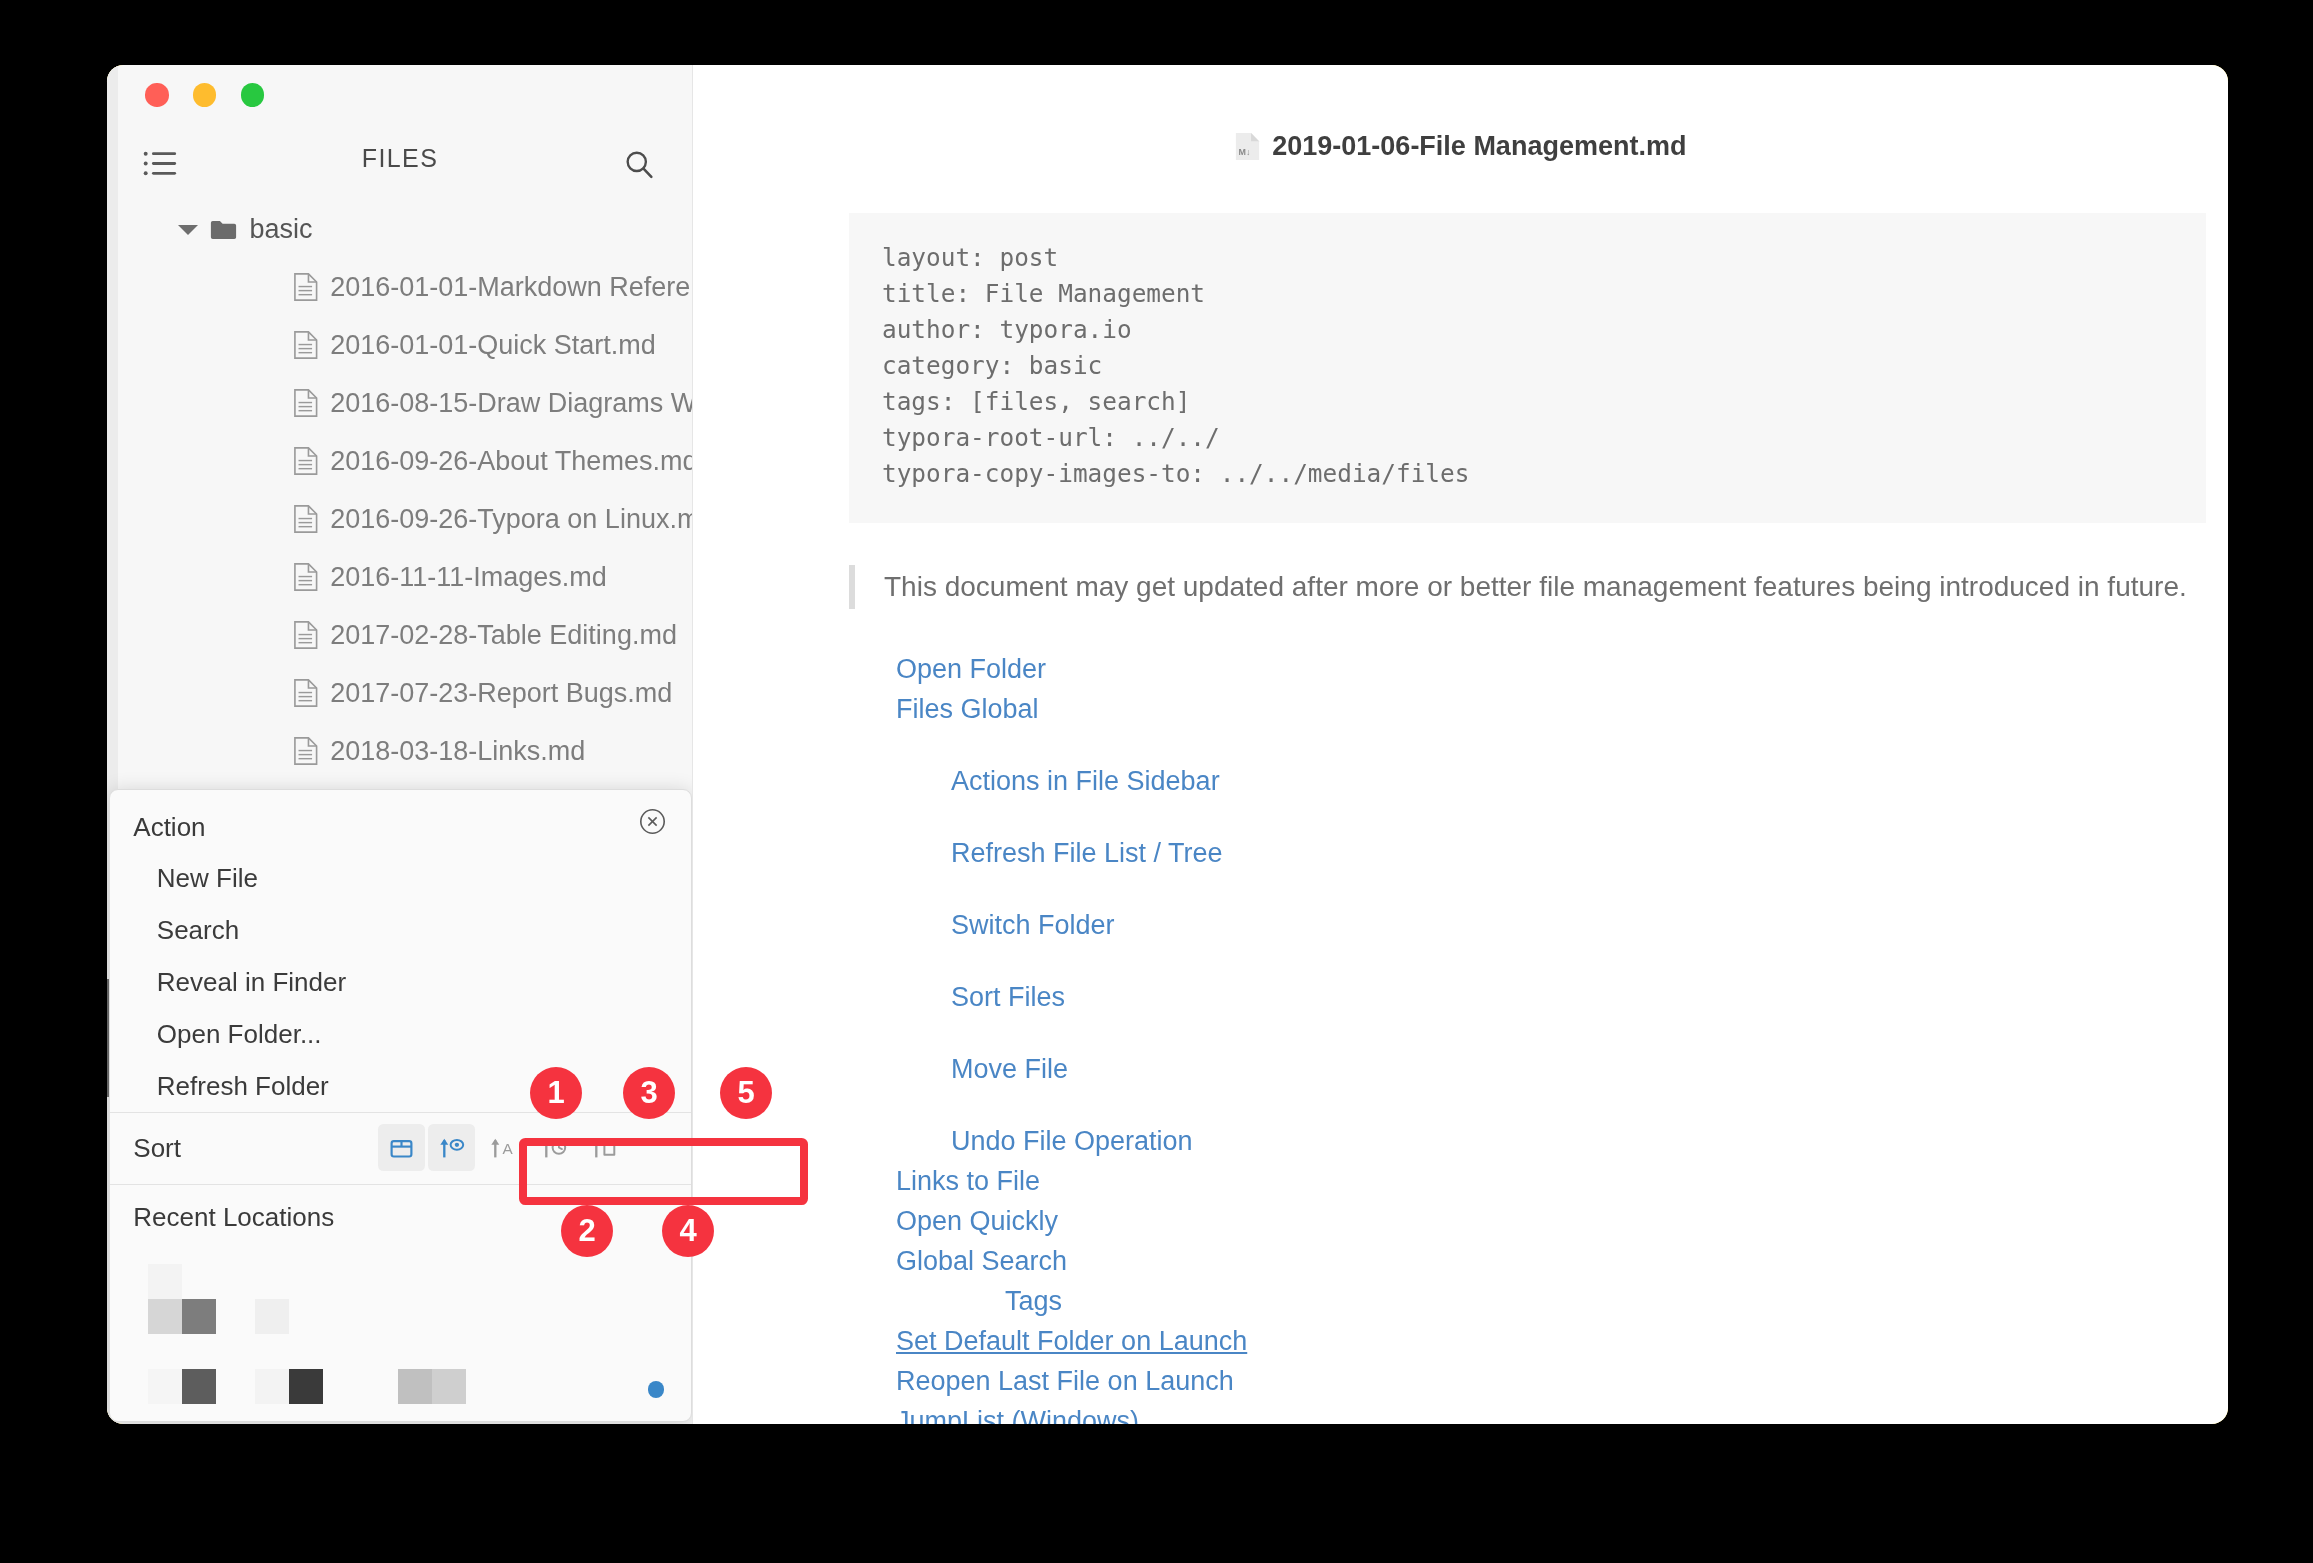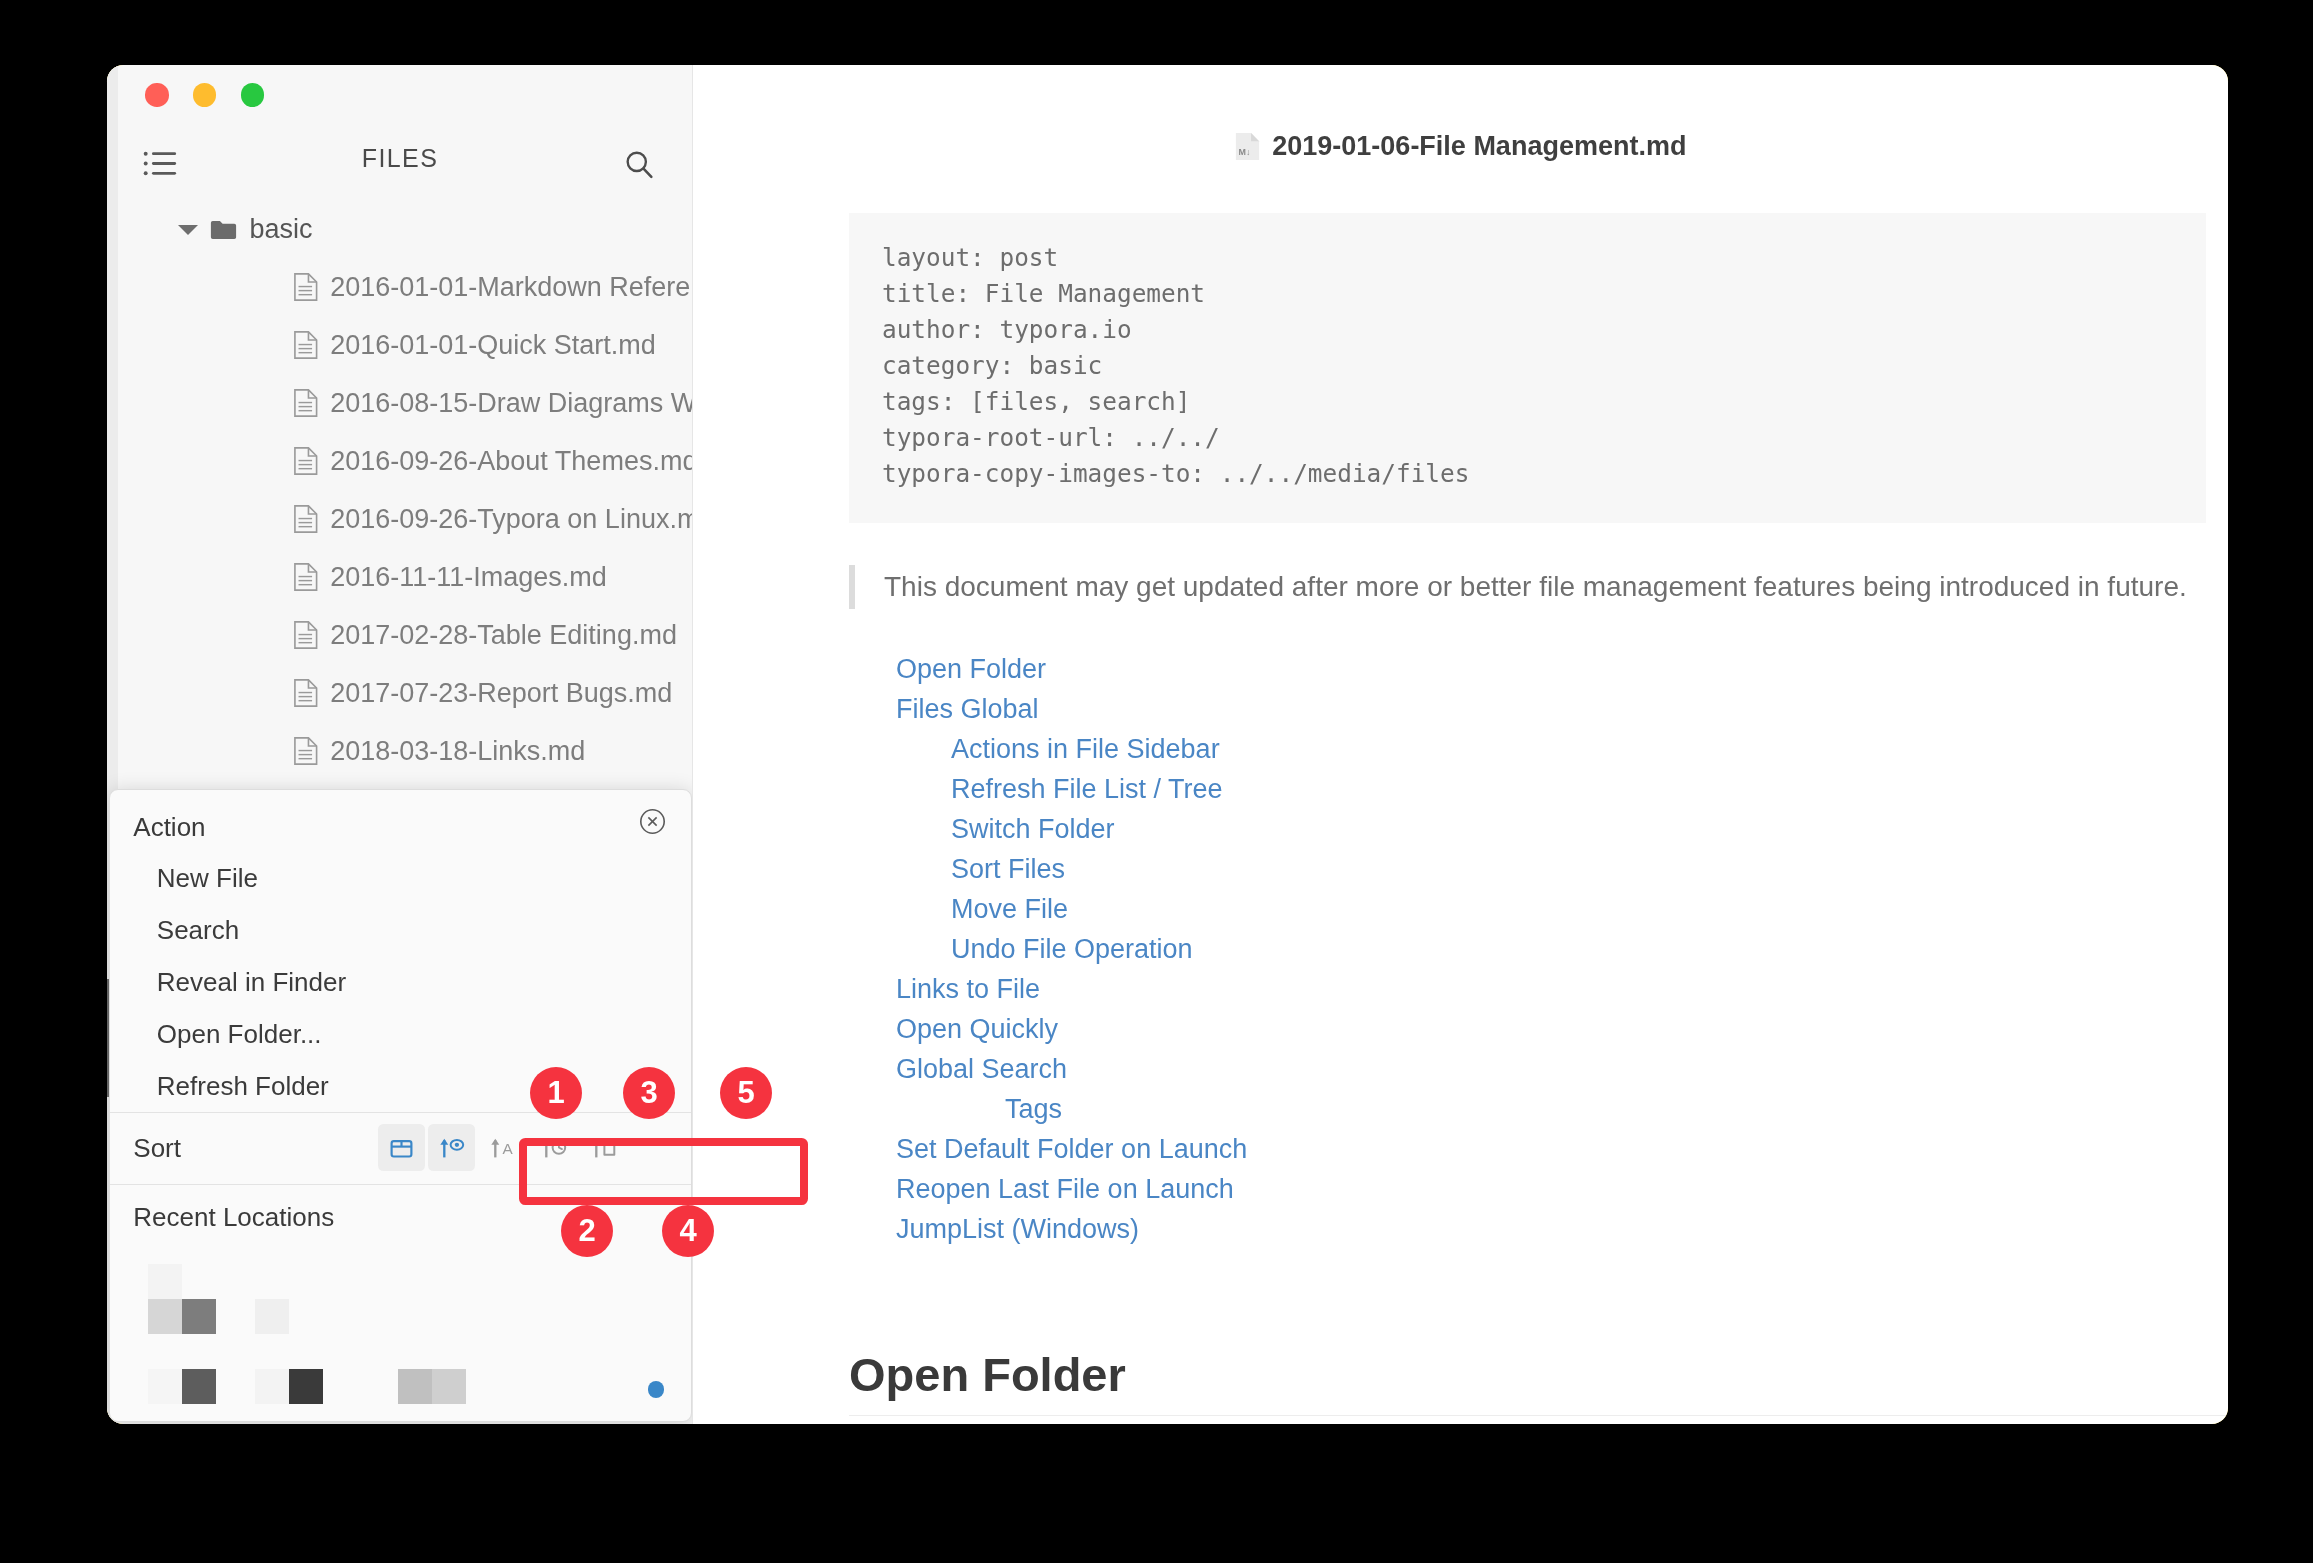--- a/index.html
+++ b/index.html
@@ -248,21 +248,21 @@
     margin-top: 40px;
     font-size: 27px; line-height: 40px;
   }
   .toc-a {
     display: block;
     color: #4a86c5;
     text-decoration: none;
     white-space: nowrap;
   }
   .toc-l1 { padding-left: 47px; }
-  .toc-l2 { padding-left: 102px; }
+  .toc-l2 { padding-left: 102px; margin-top: 32px; }
   .toc-l3 { padding-left: 156px; }
 
   #h1 {
     margin-top: 98px;
     font-size: 47px; font-weight: bold;
     color: #3a3a3a;
     padding-bottom: 12.7px;
     border-bottom: 0.9px solid #ededed;
     width: 1484px;
   }
@@ -555,21 +555,21 @@
             <a class="toc-a toc-l2" style="color: rgb(74, 134, 197);">Actions in File Sidebar</a>
             <a class="toc-a toc-l2" style="color: rgb(74, 134, 197);">Refresh File List / Tree</a>
             <a class="toc-a toc-l2" style="color: rgb(74, 134, 197);">Switch Folder</a>
             <a class="toc-a toc-l2" style="color: rgb(74, 134, 197);">Sort Files</a>
             <a class="toc-a toc-l2" style="color: rgb(74, 134, 197);">Move File</a>
             <a class="toc-a toc-l2" style="color: rgb(74, 134, 197);">Undo File Operation</a>
             <a class="toc-a toc-l1" style="color: rgb(74, 134, 197);">Links to File</a>
             <a class="toc-a toc-l1" style="color: rgb(74, 134, 197);">Open Quickly</a>
             <a class="toc-a toc-l1" style="color: rgb(74, 134, 197);">Global Search</a>
             <a class="toc-a toc-l3" style="color: rgb(74, 134, 197);">Tags</a>
-            <a class="toc-a toc-l1" style="color: rgb(74, 134, 197);">Set Default Folder on Launch</a>
+            <a class="toc-a toc-l1" style="color: rgb(74, 134, 197); text-decoration: underline;">Set Default Folder on Launch</a>
             <a class="toc-a toc-l1" style="color: rgb(74, 134, 197);">Reopen Last File on Launch</a>
             <a class="toc-a toc-l1" style="color: rgb(74, 134, 197);">JumpList (Windows)</a>
           </div>
 
         <div id="h1">Open Folder</div>
       </div>
     </div>
 
     <div id="red-box"></div>
     <div class="badge" style="left:423px; top:1002px;">1</div>

